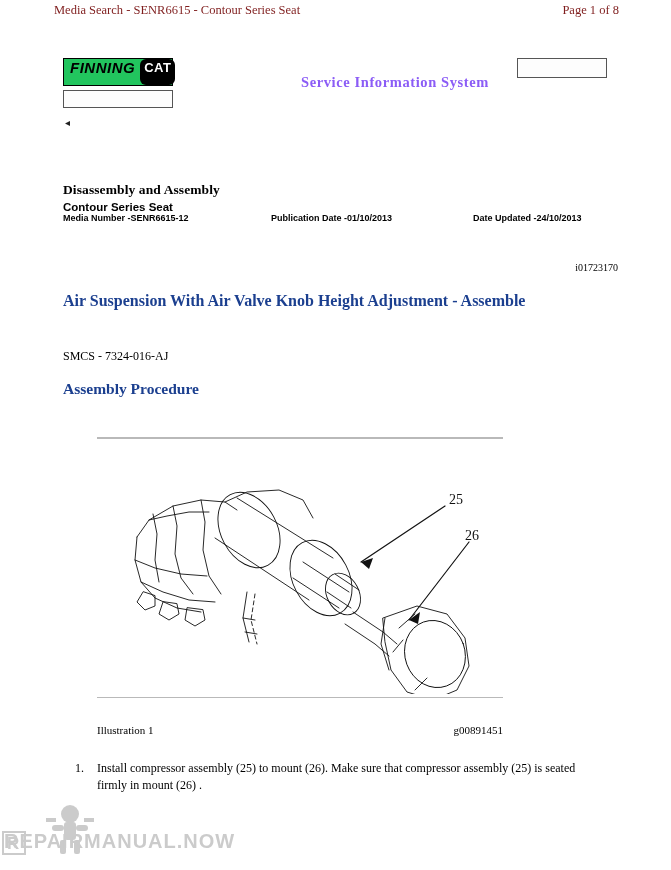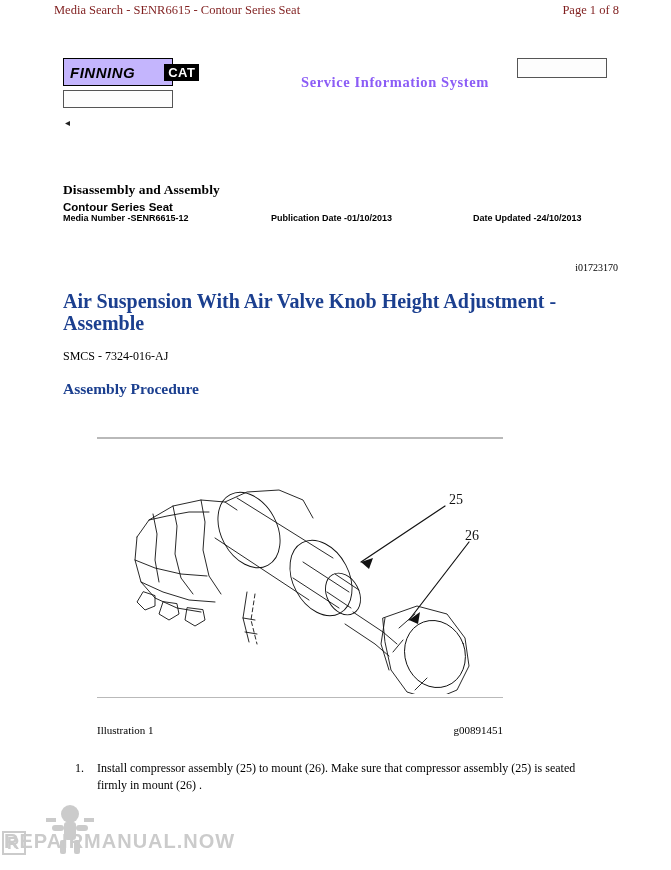--- a/index.html
+++ b/index.html
@@ -57,44 +57,43 @@
     width: 545px;
     height: 60px;
   }
   .logo-box {
     position: absolute;
     left: 0;
     top: 0;
     width: 108px;
     height: 26px;
     border: 1px solid #000;
-    background: #c4b5fd;
+    background: #22c55e;
     display: flex;
-    align-items: center;
-    gap: 24px;
   }
   .logo-finning {
     font-family: "Liberation Sans", sans-serif;
     font-weight: bold;
     font-style: italic;
     font-size: 15px;
     letter-spacing: 0.5px;
     color: #000;
     margin-left: 6px;
   }
   .logo-cat {
     margin-left: 5px;
     background: #000;
     color: #fff;
     font-family: "Liberation Sans", sans-serif;
     font-weight: bold;
     font-size: 13px;
     line-height: 17px;
     padding: 0 4px;
     letter-spacing: 0.5px;
+    border-radius: 6px;
   }
   .sis-title {
     position: absolute;
     left: 212px;
     top: 16px;
     width: 240px;
     text-align: center;
     font-family: "Liberation Serif", serif;
     font-weight: bold;
     font-size: 14.5px;
@@ -184,21 +183,21 @@
   }
 
   
   .main-heading {
     position: absolute;
     left: 63px;
     top: 268px;
     width: 520px;
     font-family: "Liberation Serif", serif;
     font-weight: bold;
-    font-size: 20px;
+    font-size: 16px;
     line-height: 22px;
     color: #1b3f8f;
   }
   .smcs {
     position: absolute;
     left: 63px;
     top: 327px;
     font-family: "Liberation Serif", serif;
     font-size: 12px;
     color: #000;

